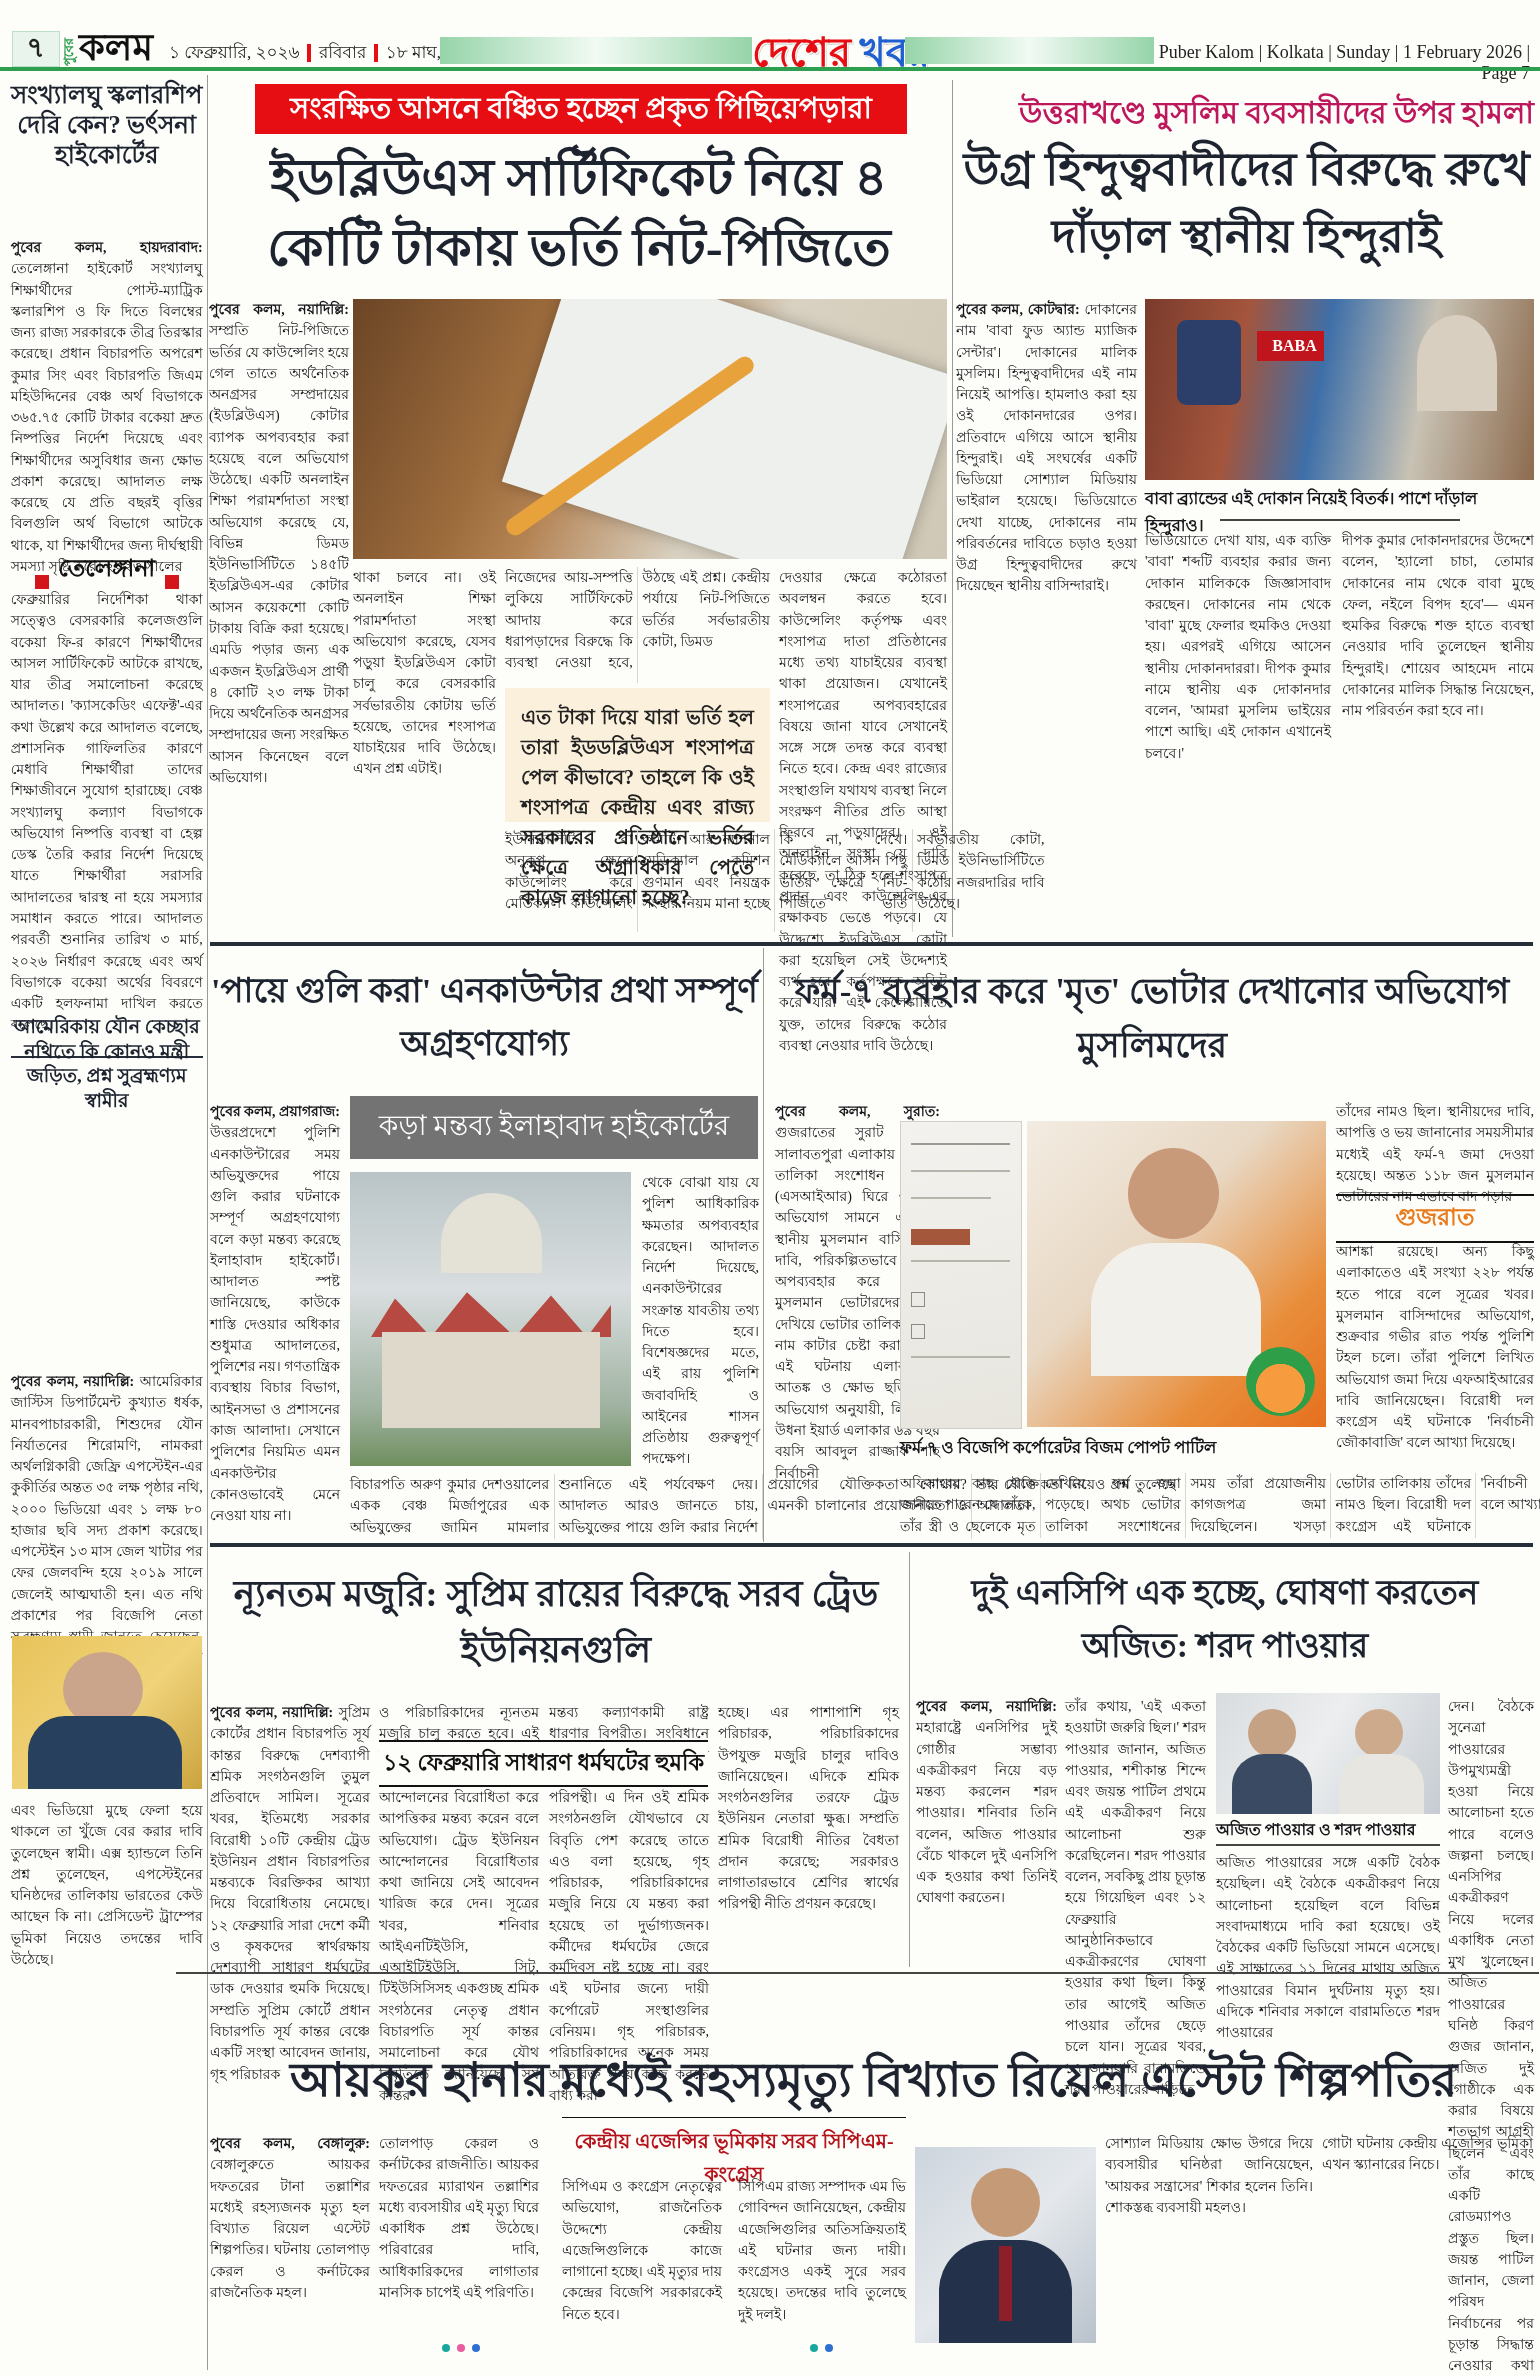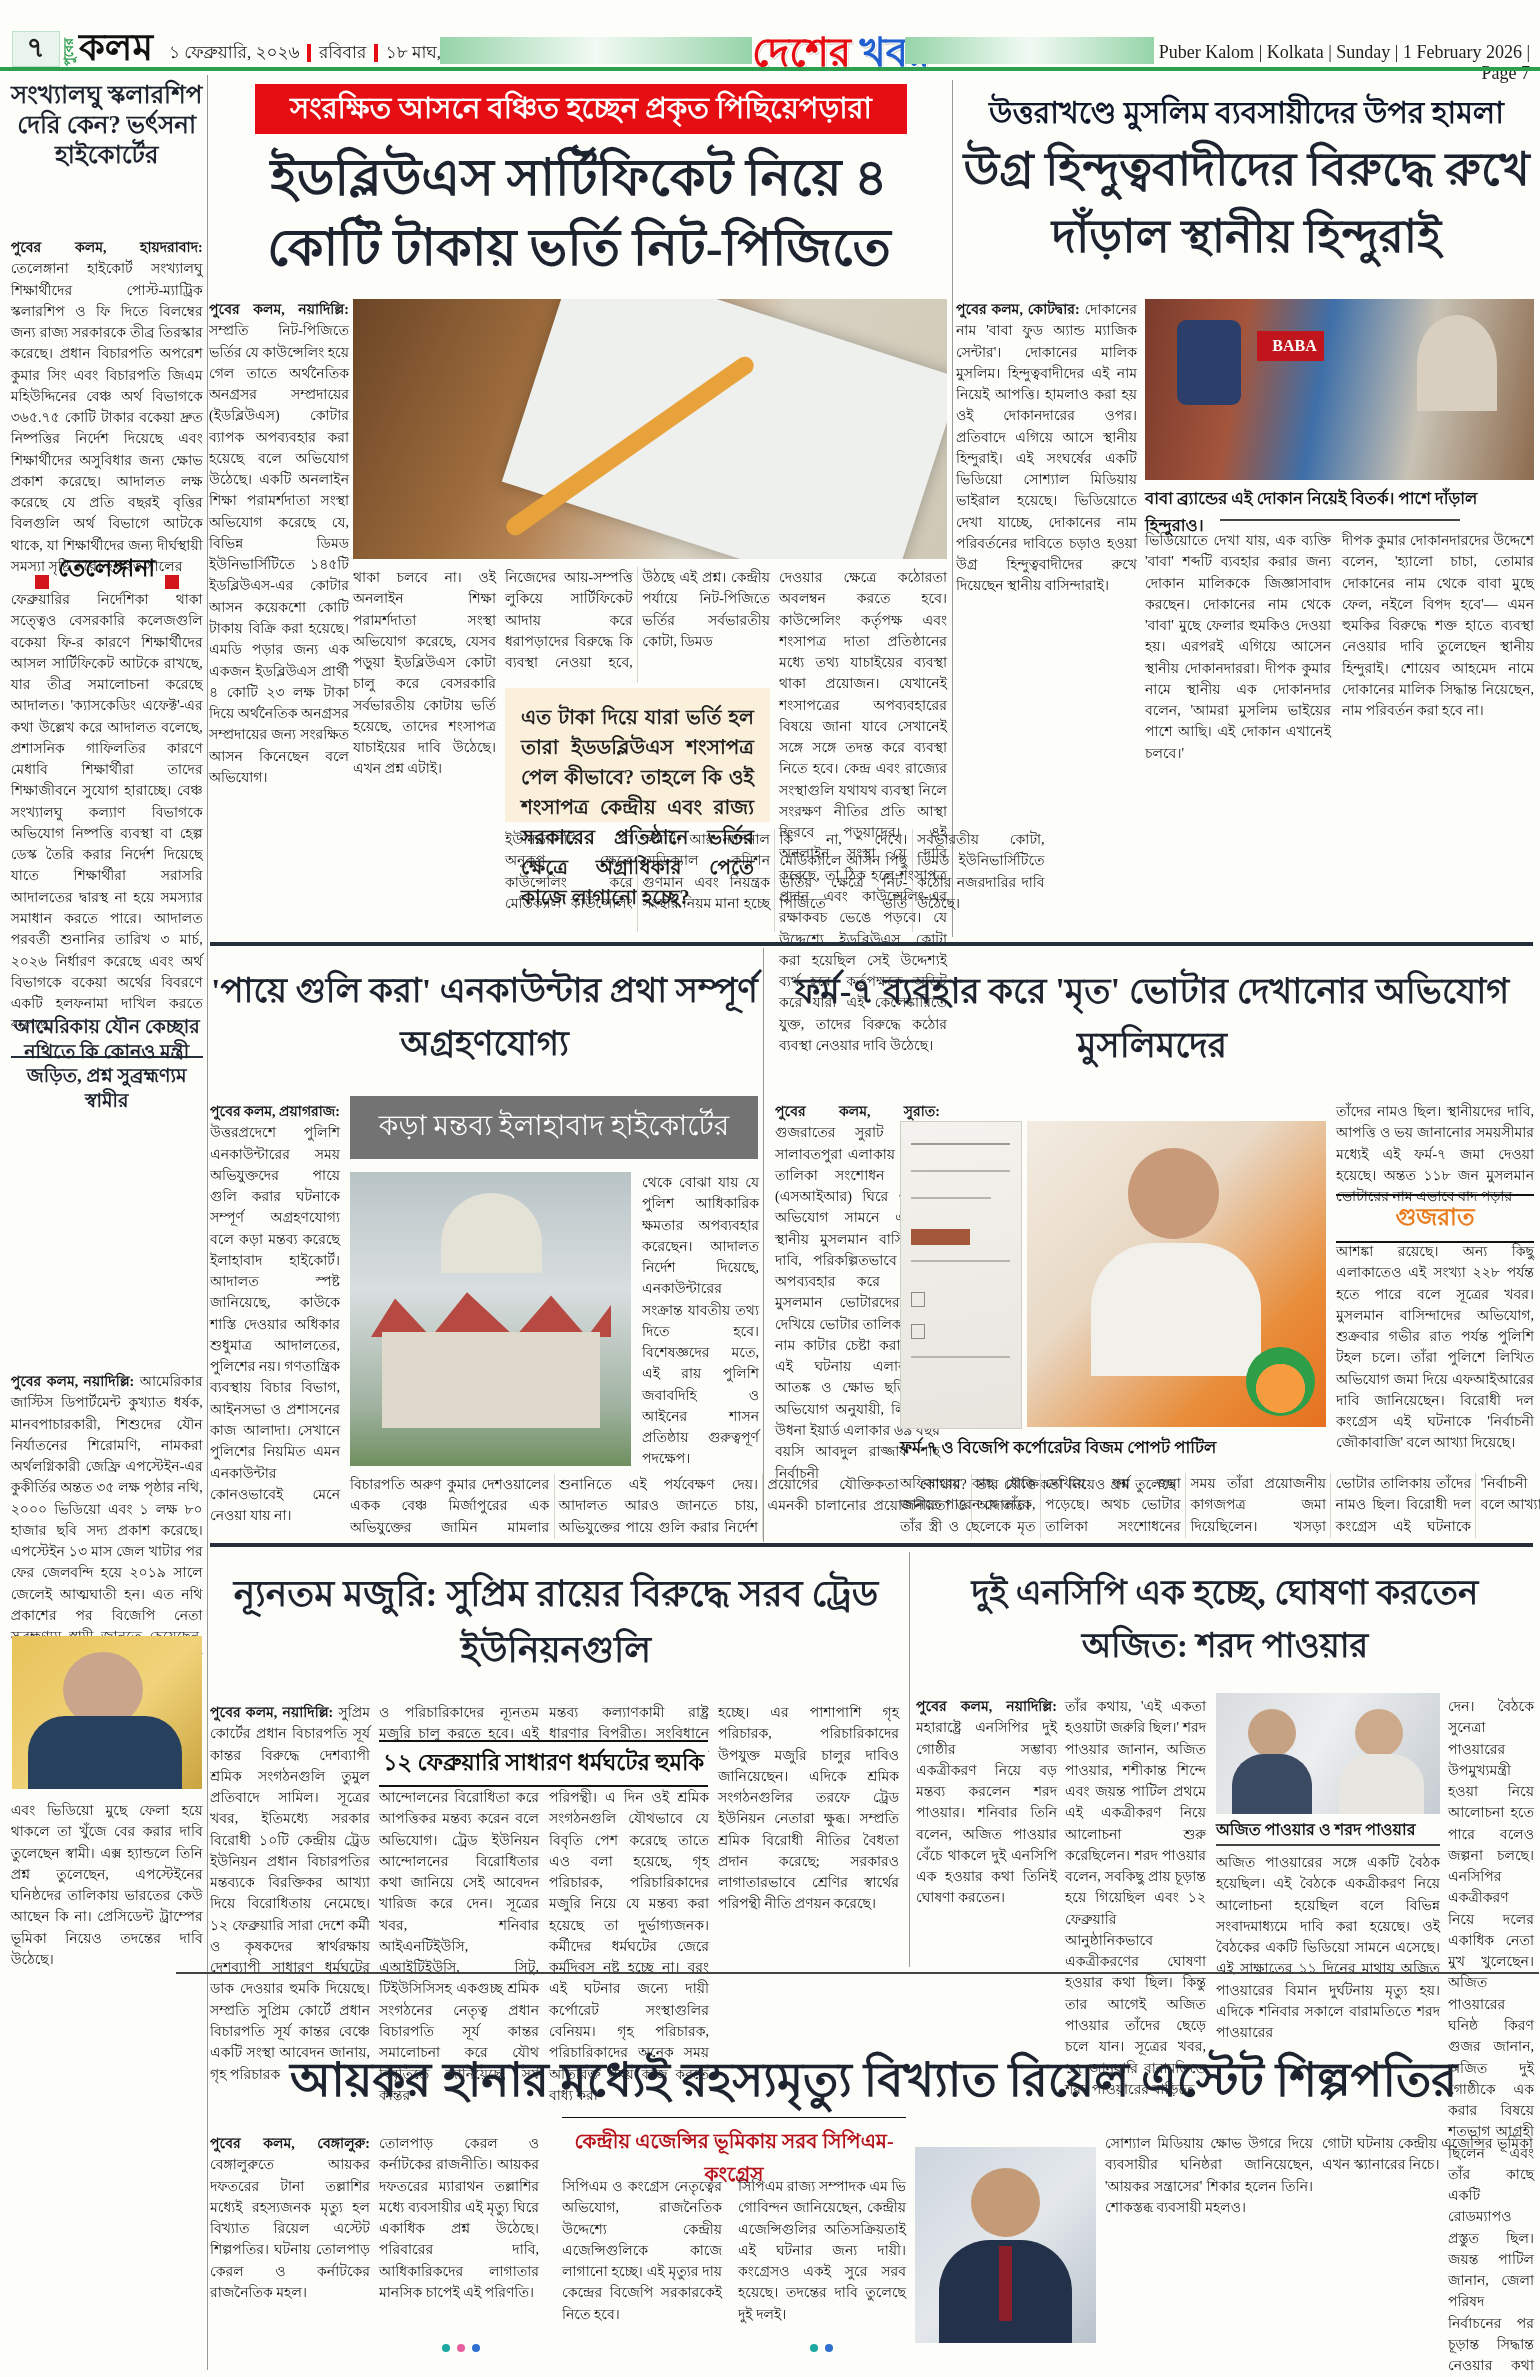--- a/index.html
+++ b/index.html
@@ -7,21 +7,21 @@
   .abs{position:absolute;}
   .body-text{font-size:14px;line-height:1.52;text-align:justify;color:#15151a;}
   .byline{font-weight:bold;}
   .cols2{column-count:2;column-gap:9.6px;column-rule:0.5px solid #d6d6ce;}
   .cols3{column-count:3;column-gap:9.6px;column-rule:0.5px solid #d6d6ce;}
   .headline{font-weight:bold;color:#1d2430;text-align:center;}
   .vr{background:#9a9a94;width:1.1px;}
   .hr-dark{background:#262e3a;}
   .hr-thin{background:#444;}
   .kicker-red{background:#e60e13;color:#ffffff;font-weight:bold;text-align:center;}
-  .kicker-orange{color:#0f172a;font-weight:bold;text-align:center;}
+  .kicker-orange{color:#be185d;font-weight:bold;text-align:right;}
   .caption{font-weight:bold;font-size:16.5px;color:#15151a;}
   .redbox{background:#737373;color:#fff;font-weight:normal;text-align:right;}
   .photo{overflow:hidden;}
   .badge-row{display:flex;align-items:flex-end;justify-content:center;gap:9.6px;}
   .red-sq{width:14px;height:14px;background:#d3161c;}
   .badge-text{font-weight:bold;font-size:23.4px;color:#111;}
   .gujarat{color:#e87b1e;font-weight:bold;font-size:23.4px;text-align:center;border-top:2.1px solid #111;border-bottom:2.1px solid #111;padding:3.2px 0;}
   .quote-box{background:#fbf0dc;font-weight:bold;font-size:20px;line-height:1.5;color:#222;padding:14px 16px;text-align:justify;}
   .subhead-box{background:#fdfdf9;border-top:2.1px solid #111;border-bottom:2.1px solid #111;font-weight:bold;font-size:22.4px;text-align:center;color:#111;z-index:3;display:flex;align-items:center;justify-content:center;}
   .dot{width:8px;height:8px;border-radius:50%;display:inline-block;margin-right:4.8px;}

